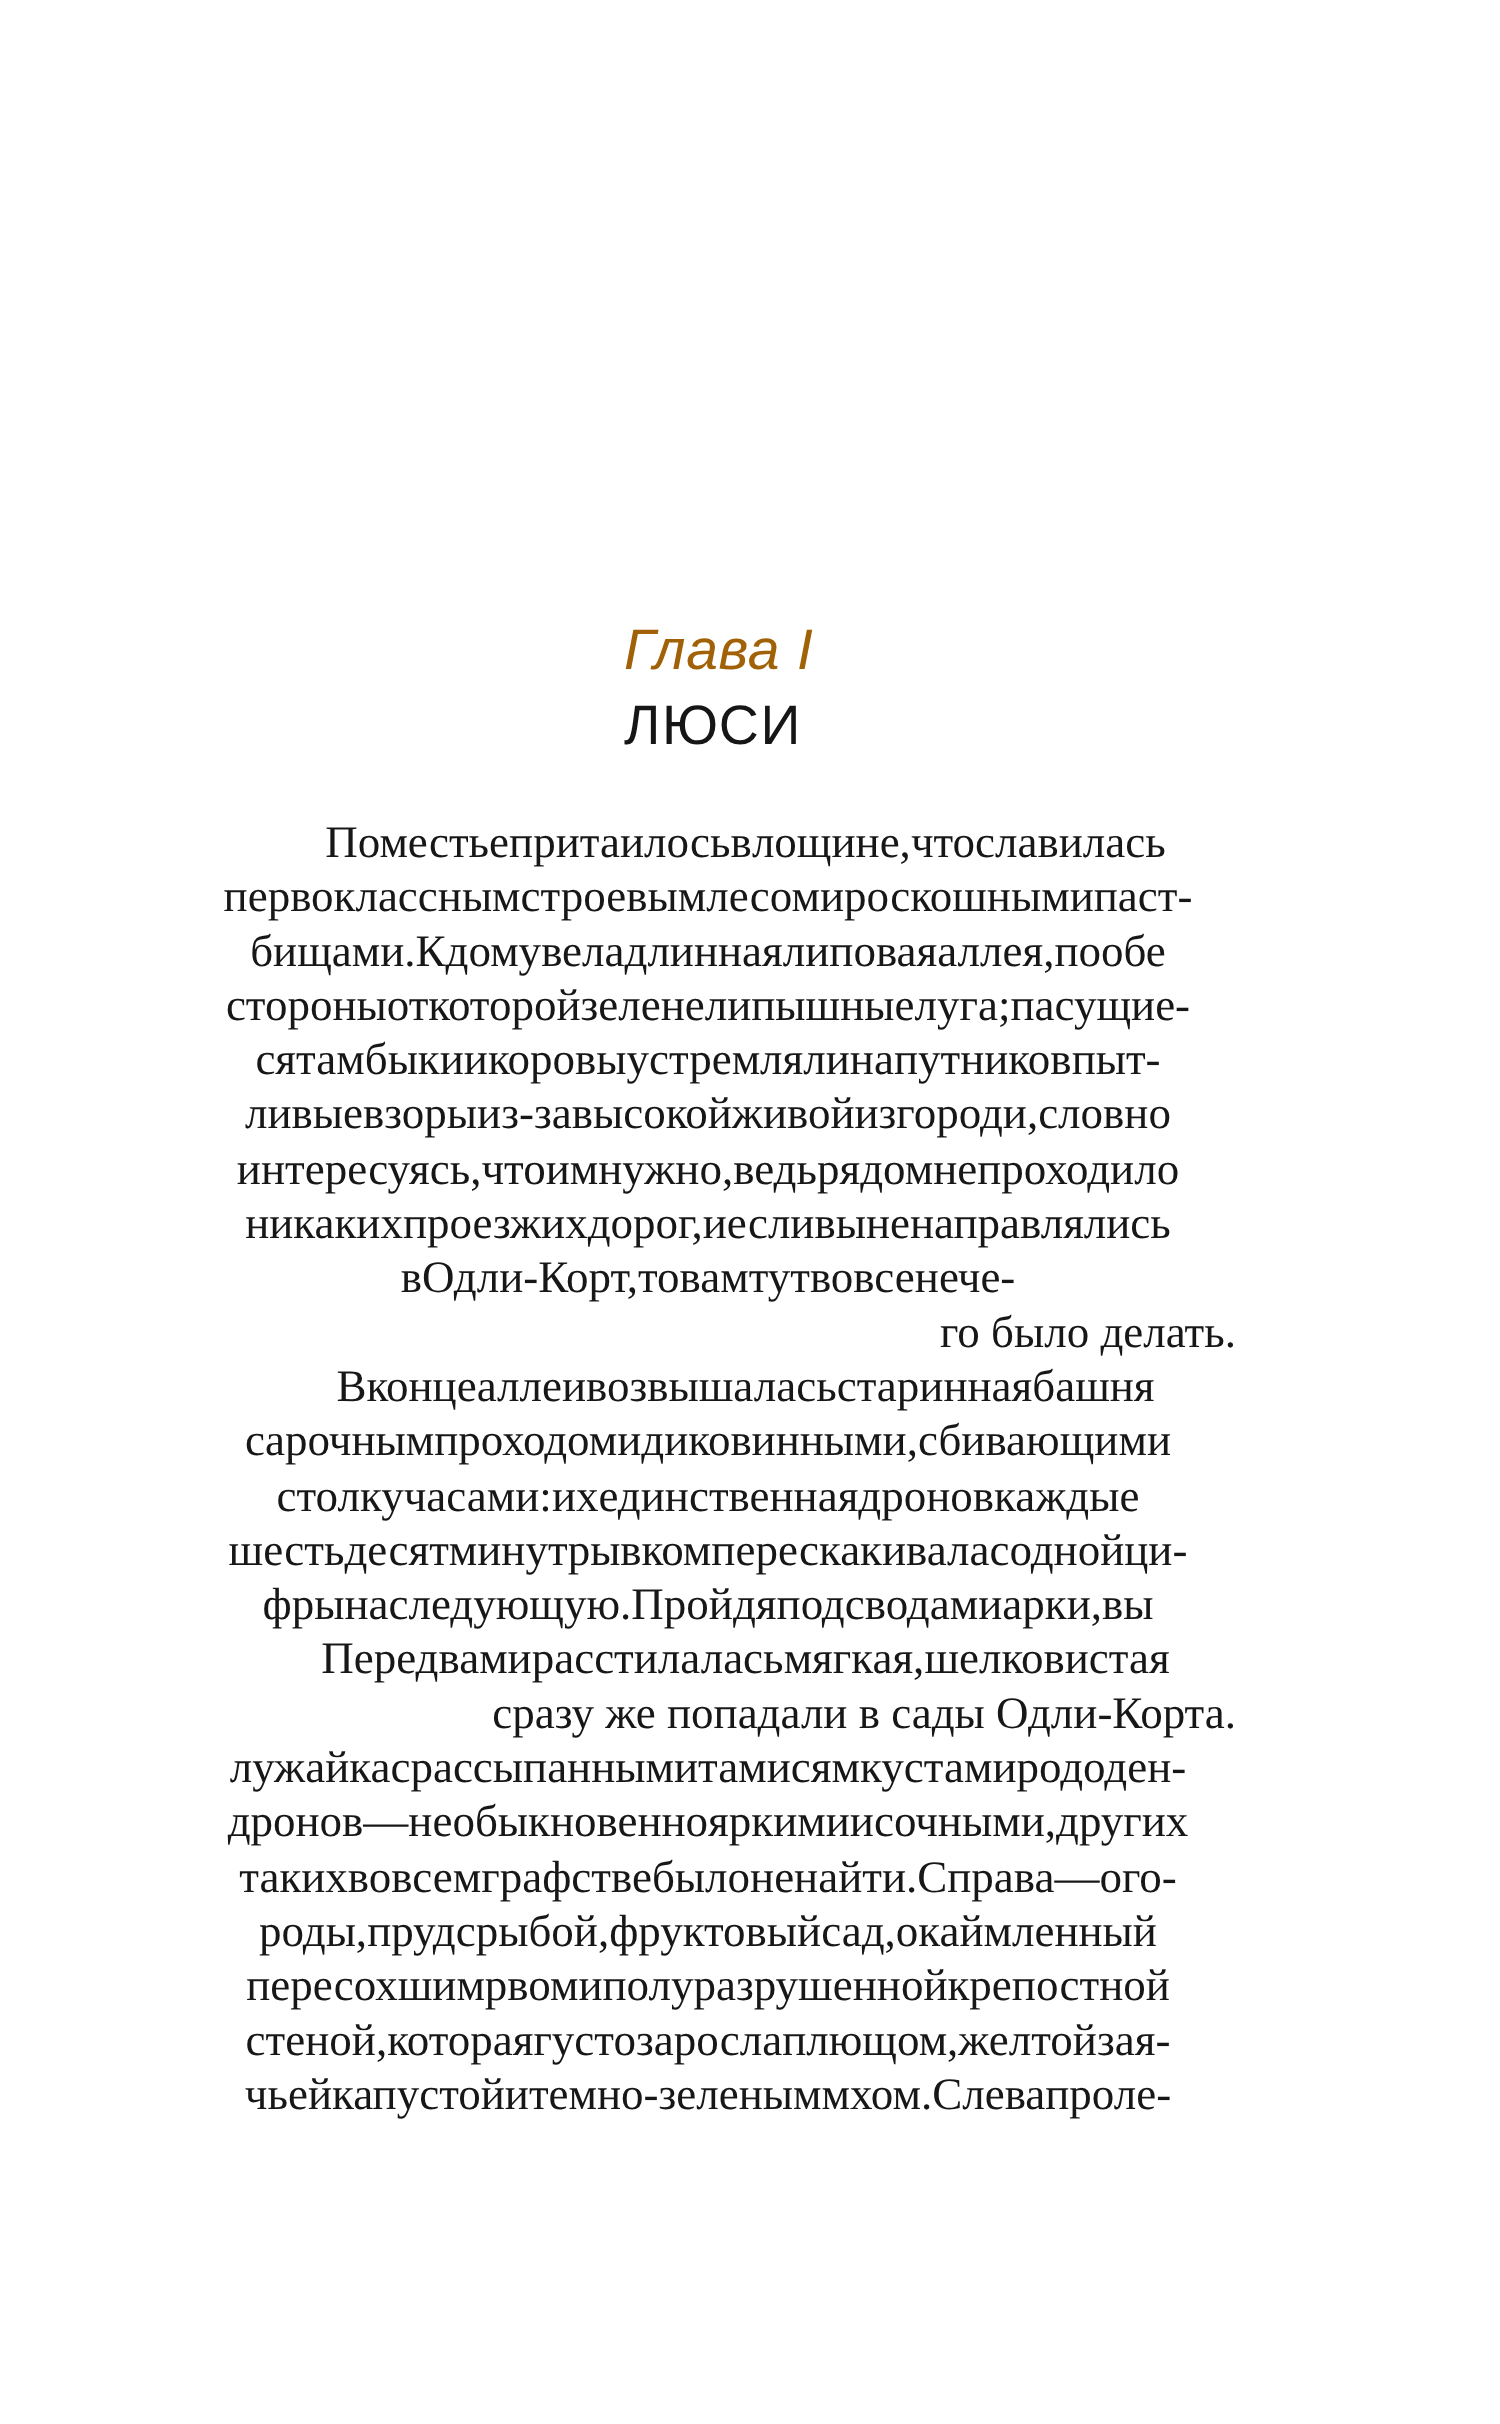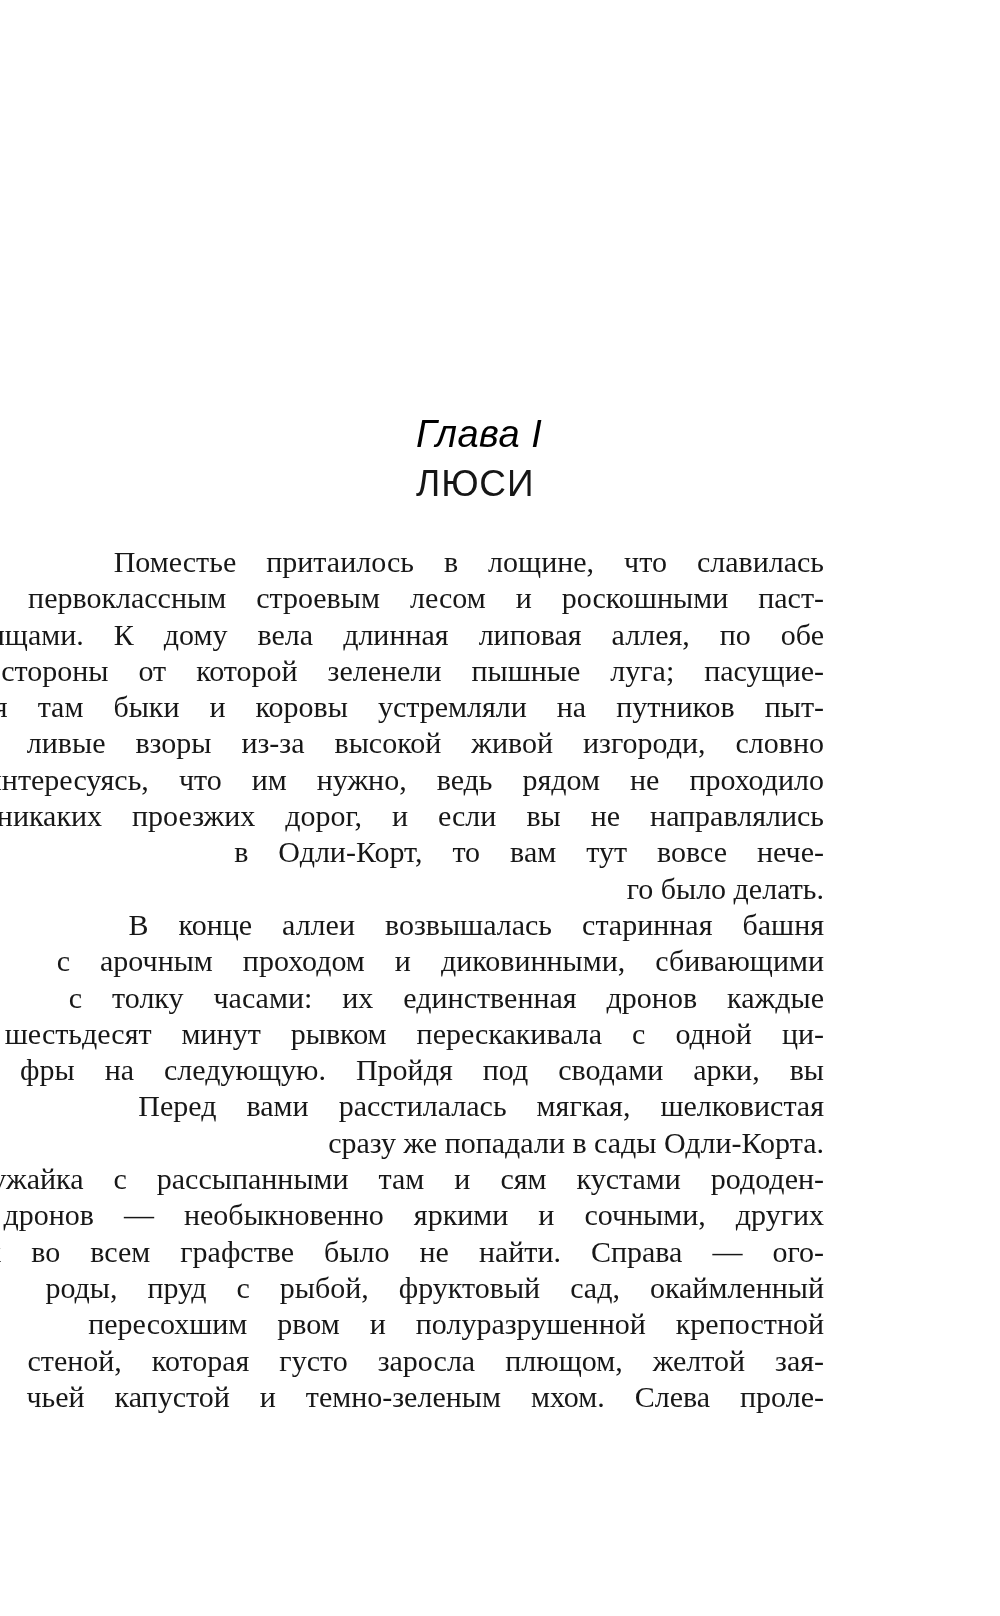--- a/index.html
+++ b/index.html
@@ -19,21 +19,21 @@
     position: absolute;
     left: 416px;
     top: 412px;
   }
   .chapter-label {
     font-family: "Liberation Sans", sans-serif;
     font-style: italic;
     font-weight: 400;
     font-size: 38px;
     line-height: 44px;
-    color: #000000;
+    color: #a16207;
     letter-spacing: 0.5px;
     white-space: nowrap;
   }
   .chapter-title {
     font-family: "Liberation Sans", sans-serif;
     font-style: normal;
     font-weight: 400;
     font-size: 37px;
     line-height: 40px;
     margin-top: 8px;
@@ -49,22 +49,21 @@
     font-size: 30px;
     color: #171717;
   }
   .text-line {
     height: 36.3px;
     line-height: 36.3px;
     white-space: nowrap;
   }
   .text-line.justify {
     display: flex;
-    justify-content: flex-end;
-    gap: 30px;
+    justify-content: center;
   }
   .text-line.left-align {
     text-align: right;
   }
   .text-line.first-line {
     padding-left: 50px;
   }
   .text-line span {
     display: inline-block;
   }

